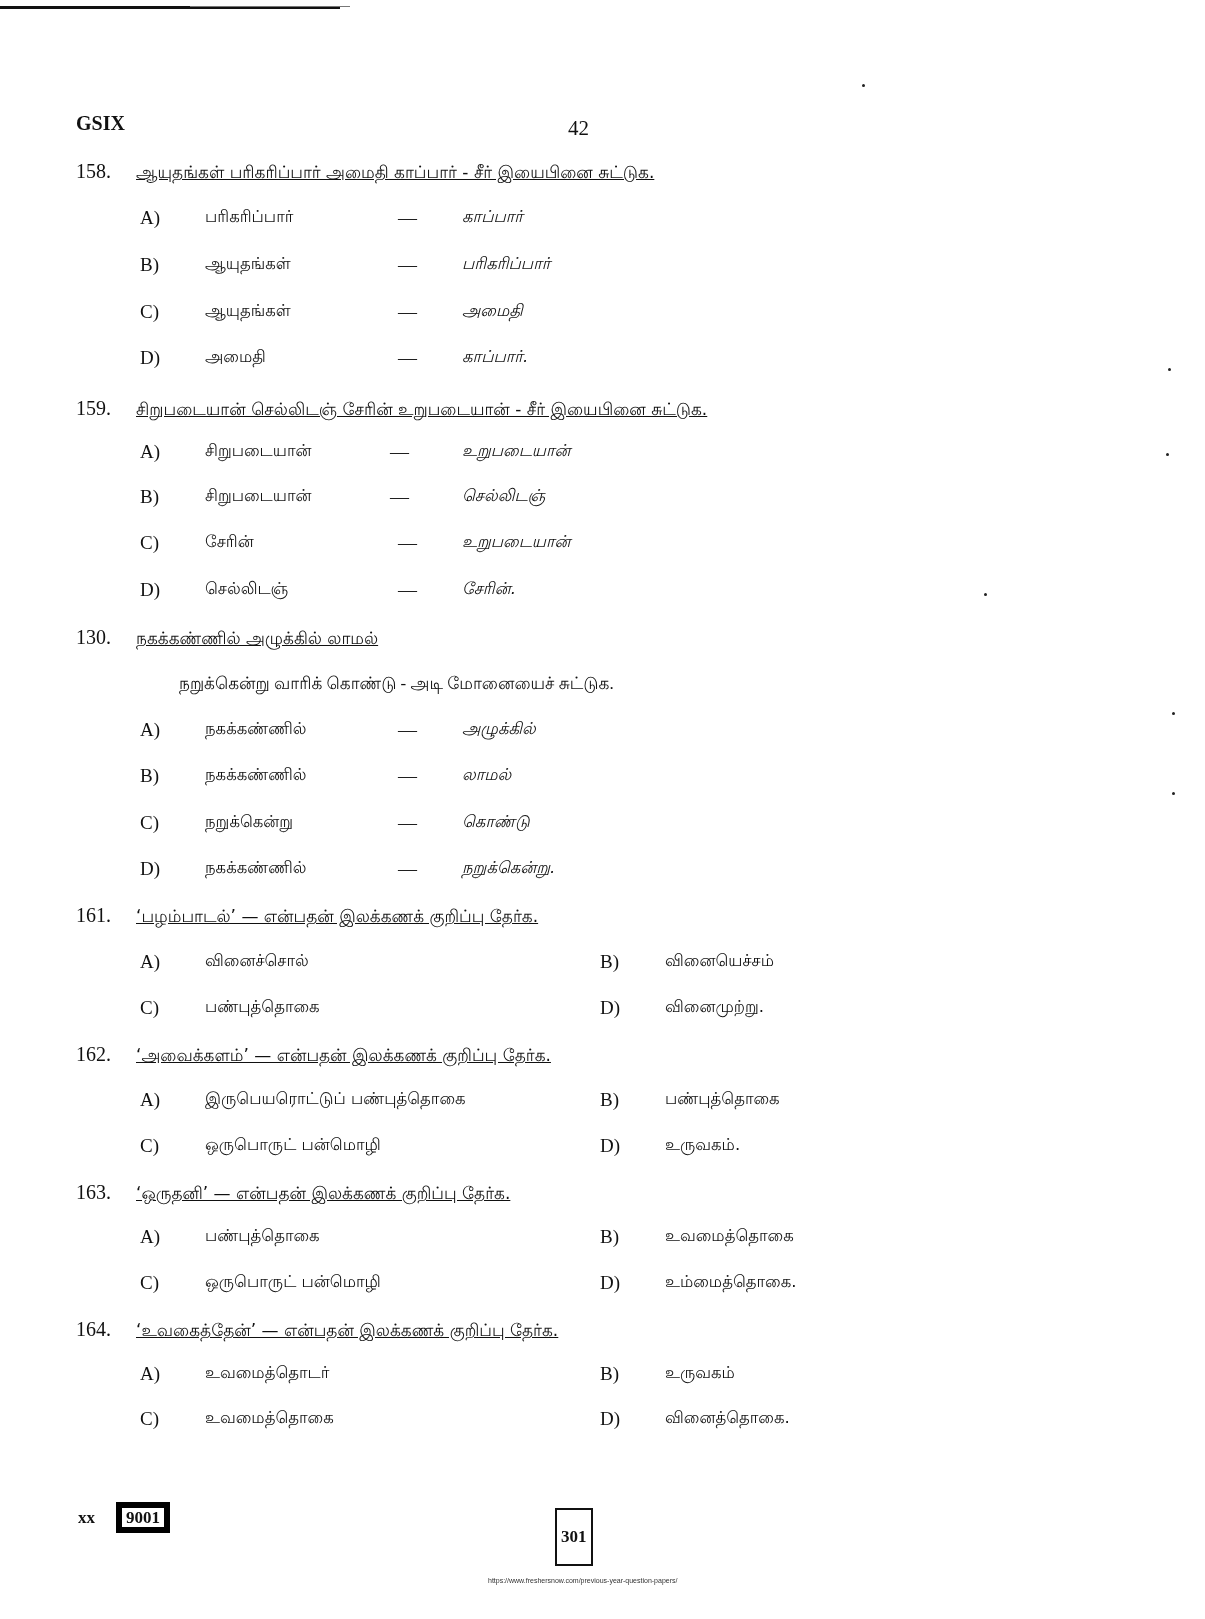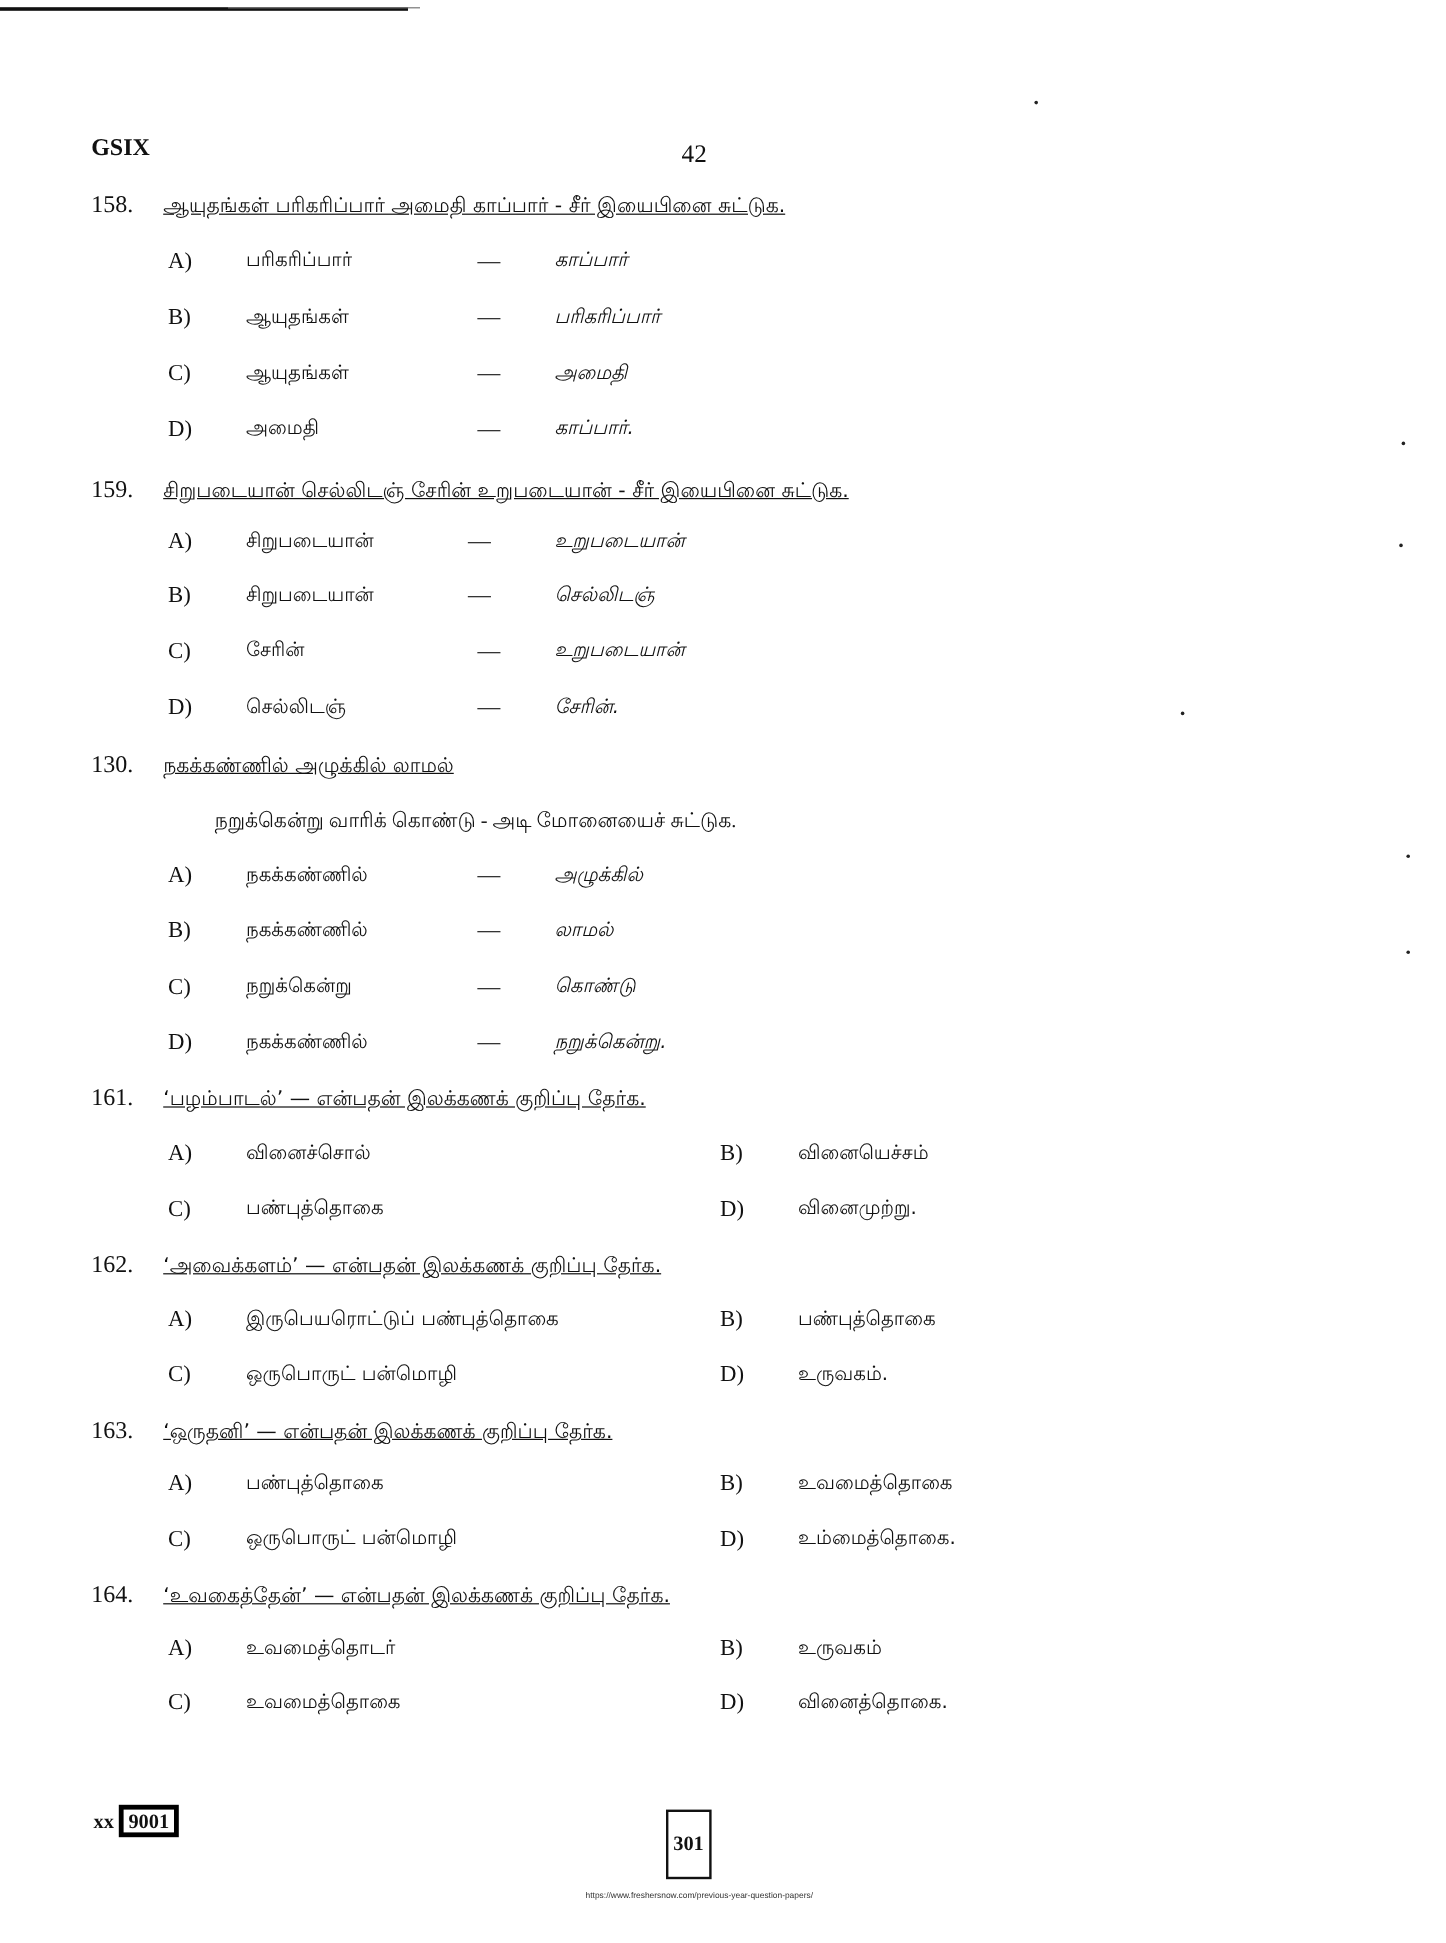--- a/index.html
+++ b/index.html
@@ -17,21 +17,21 @@
   .stem2 { position: absolute; left: 137px; font-family: Liberation Serif, serif; font-size: 17px; white-space: nowrap; margin-left: 42px; }
   .opt { position: absolute; white-space: nowrap; }
   .opt .lbl { position: absolute; left: 0; font-family: "Liberation Serif", serif; font-size: 19px; }
   .opt .t1 { position: absolute; left: 65px; font-family: "DejaVu Sans", sans-serif; font-size: 16.5px; }
   .opt .dash { position: absolute; left: 258px; font-family: "Liberation Serif", serif; font-size: 19px; }
   .opt .t2 { position: absolute; left: 322px; font-family: "DejaVu Sans", sans-serif; font-size: 16.5px; font-style: italic; }
   .opt2 { position: absolute; white-space: nowrap; }
   .opt2 .lbl { position: absolute; left: 0; font-family: "Liberation Serif", serif; font-size: 19px; }
   .opt2 .t { position: absolute; left: 65px; font-family: "DejaVu Sans", sans-serif; font-size: 16.5px; text-align: center; }
   .footer-code { position: absolute; left: 78px; top: 1508px; font-family: "Liberation Serif", serif; font-weight: bold; font-size: 17px; }
-  .footer-code .boxed { border: 4px solid #000000; padding: 0 4px; margin-left: 4px; }
+  .footer-code .boxed { border: 6px solid #000000; padding: 0 4px; margin-left: 21px; }
   .footer-page { position: absolute; left: 555px; top: 1508px; font-family: "Liberation Serif", serif; font-weight: bold; font-size: 17px; border: 2px solid #111; padding: 17px 4px; }
   .footer-url { position: absolute; left: 488px; top: 1577px; font-family: "Liberation Sans", sans-serif; font-size: 7px; color: #333; }
   .speck { position: absolute; width: 3px; height: 3px; background: #222; border-radius: 50%; }
 </style>
 </head>
 <body>
 
 <div class="top-rule"></div>
 <div class="top-rule2"></div>
 

